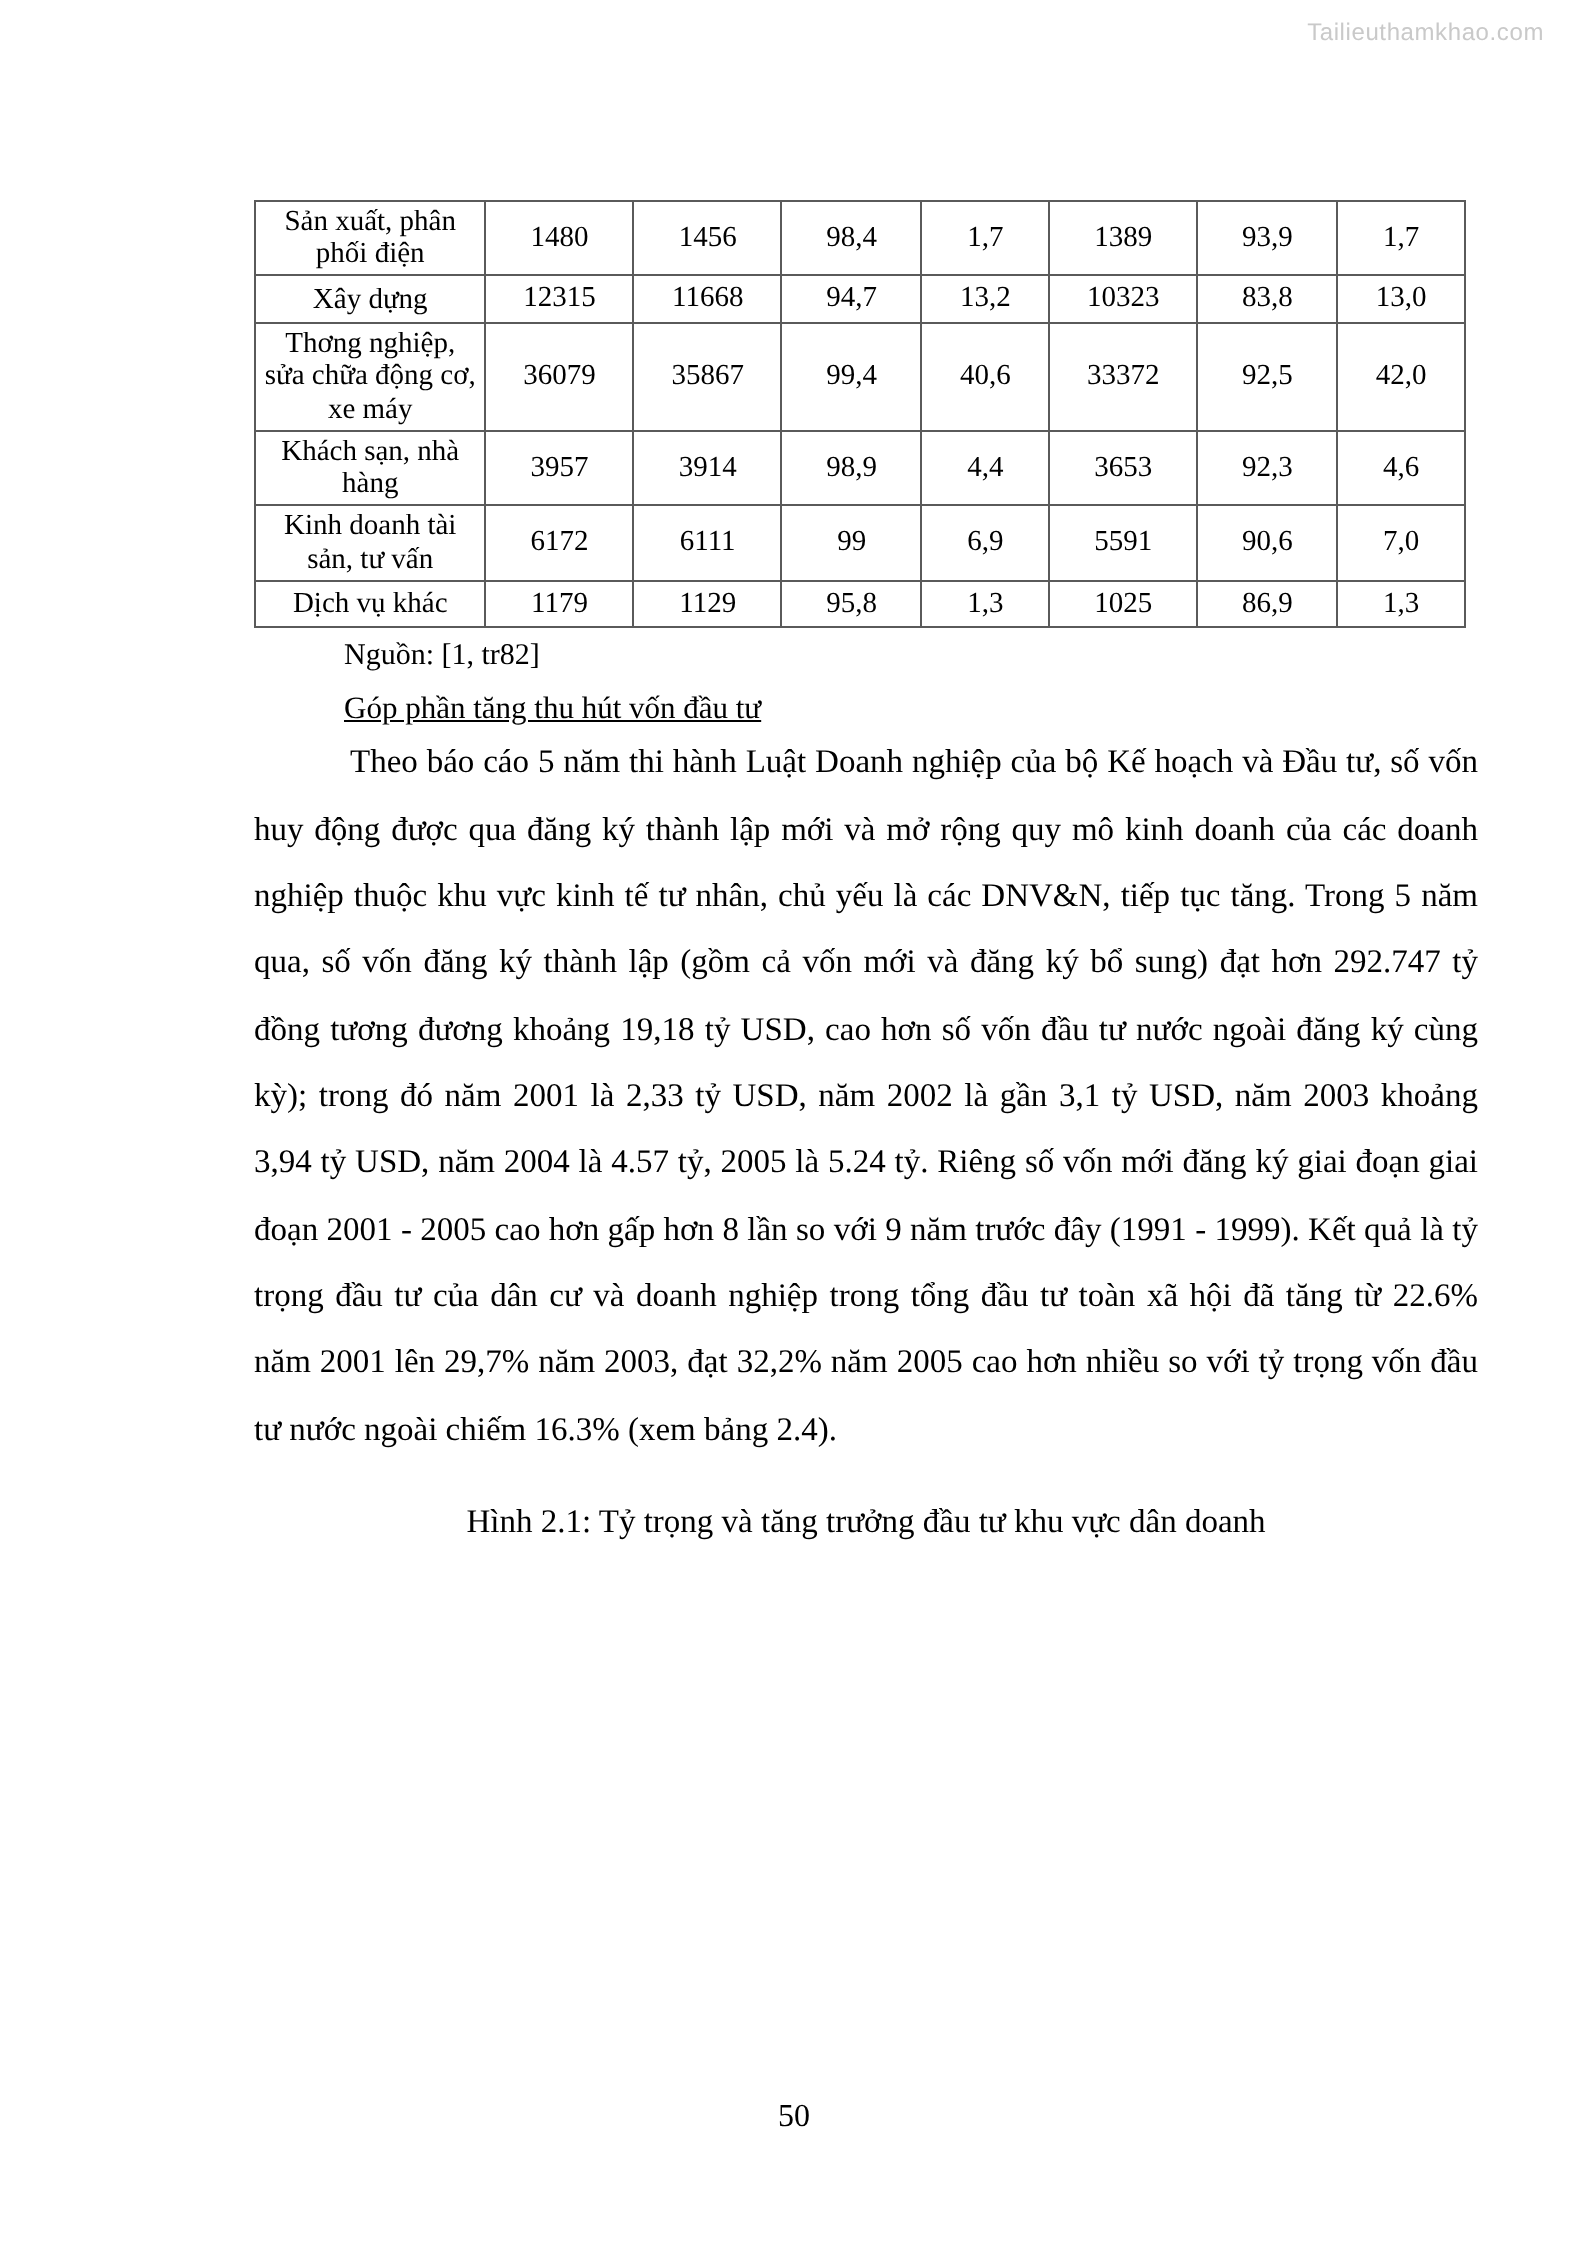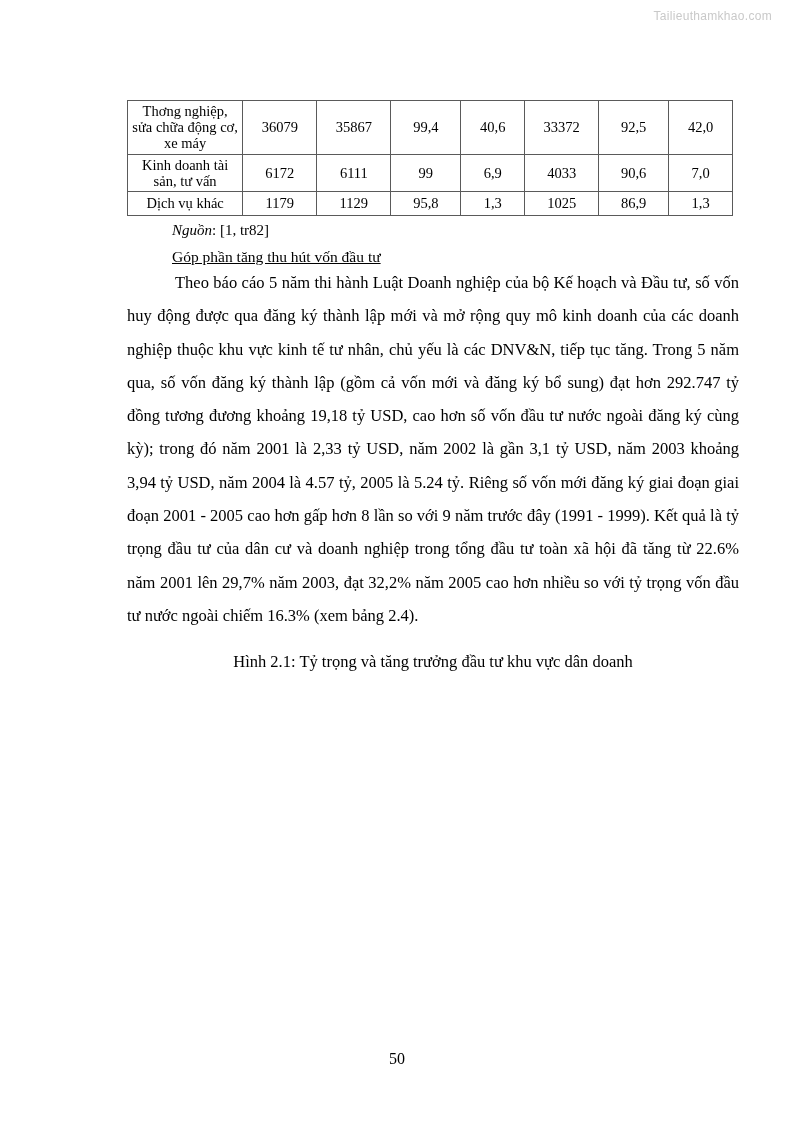--- a/index.html
+++ b/index.html
@@ -70,21 +70,20 @@
   col.c-m     { width: 68px; }
   col.c-s     { width: 62px; }
 
   
   .source-line {
     margin-top: 6px;
     padding-left: 45px;
     font-size: 15px;
   }
   .source-label {
-    font-style: italic;
     margin-top: 24px;
   }
   .subheading {
     margin-top: 9px;
     padding-left: 45px;
     font-size: 15.5px;
     font-weight: 400;
   }
   .subheading span.u {
     text-decoration: underline;
@@ -135,36 +134,66 @@
           <col class="c-n">
           <col class="c-n">
           <col class="c-m">
           <col class="c-s">
           <col class="c-n">
           <col class="c-m">
           <col class="c-s">
       </colgroup>
       <tbody>
         <tr>
+          <td class="label">Sản xuất, phân phối điện</td>
+          <td>1480</td>
+          <td>1456</td>
+          <td>98,4</td>
+          <td>1,7</td>
+          <td>1389</td>
+          <td>93,9</td>
+          <td>1,7</td>
+        </tr>
+        <tr>
+          <td class="label">Xây dựng</td>
+          <td>12315</td>
+          <td>11668</td>
+          <td>94,7</td>
+          <td>13,2</td>
+          <td>10323</td>
+          <td>83,8</td>
+          <td>13,0</td>
+        </tr>
+        <tr>
           <td class="label">Thơng nghiệp, sửa chữa động cơ, xe máy</td>
           <td>36079</td>
           <td>35867</td>
           <td>99,4</td>
           <td>40,6</td>
           <td>33372</td>
           <td>92,5</td>
           <td>42,0</td>
         </tr>
         <tr>
+          <td class="label">Khách sạn, nhà hàng</td>
+          <td>3957</td>
+          <td>3914</td>
+          <td>98,9</td>
+          <td>4,4</td>
+          <td>3653</td>
+          <td>92,3</td>
+          <td>4,6</td>
+        </tr>
+        <tr>
           <td class="label">Kinh doanh tài sản, tư vấn</td>
           <td>6172</td>
           <td>6111</td>
           <td>99</td>
           <td>6,9</td>
-          <td>4033</td>
+          <td>5591</td>
           <td>90,6</td>
           <td>7,0</td>
         </tr>
         <tr>
           <td class="label">Dịch vụ khác</td>
           <td>1179</td>
           <td>1129</td>
           <td>95,8</td>
           <td>1,3</td>
           <td>1025</td>

